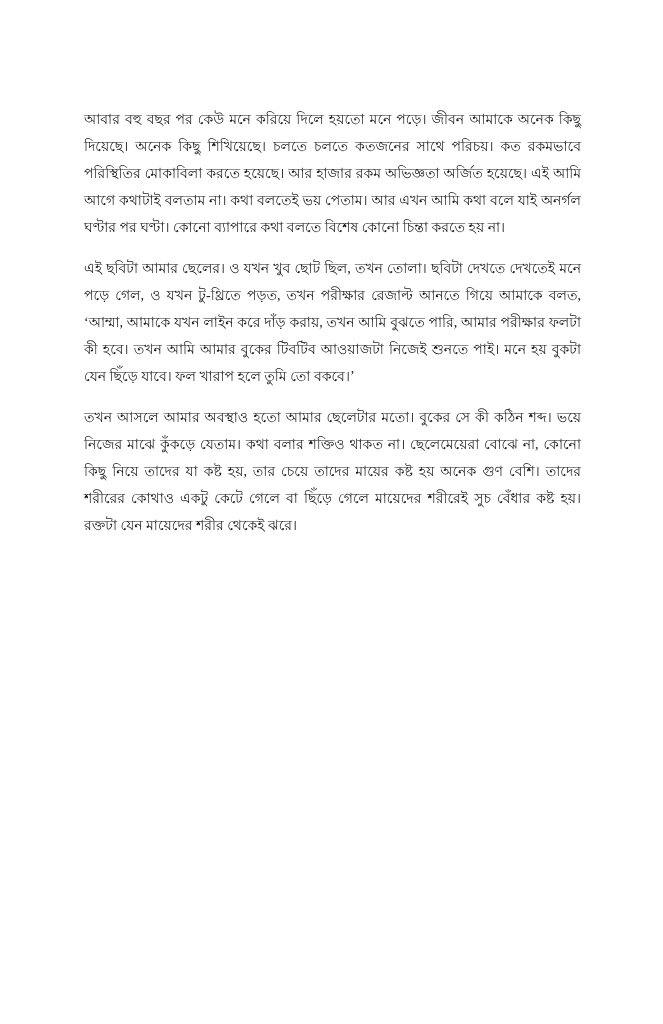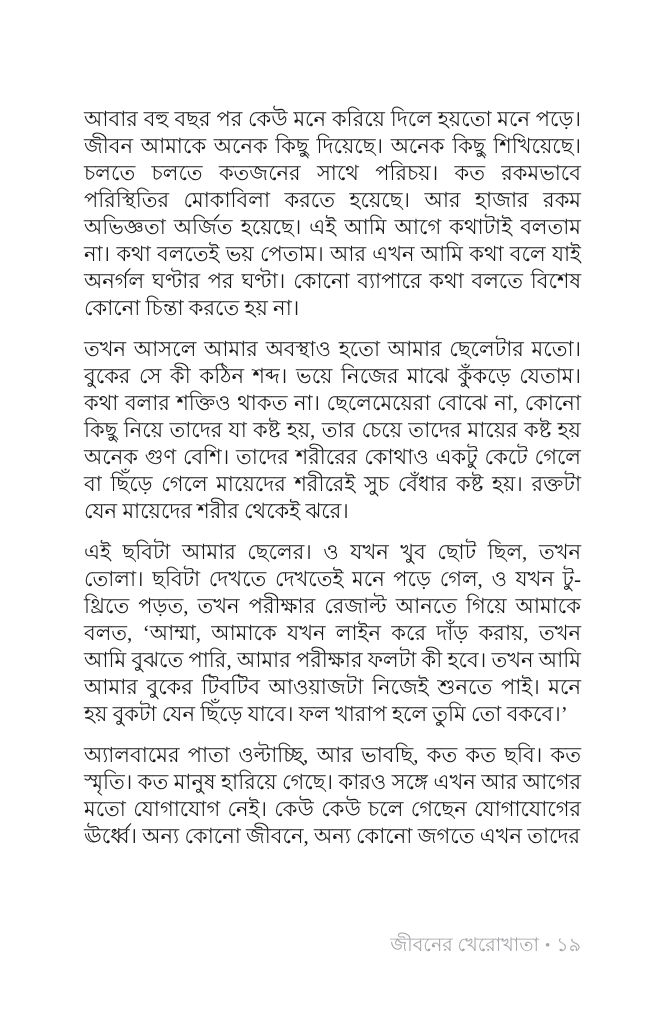--- a/index.html
+++ b/index.html
@@ -14,21 +14,21 @@
     background: #ffffff;
     overflow: hidden;
     font-family: "Liberation Serif", "DejaVu Serif", serif;
   }
   .text-block {
     position: absolute;
     left: 84px;
     top: 106px;
     width: 497px;
     color: #1b1b1b;
-    font-size: 21px;
+    font-size: 14px;
     line-height: 27px;
     text-align: justify;
     text-justify: inter-word;
   }
   .text-block p {
     margin: 0 0 14px 0;
     padding: 0;
   }
   .text-block p:last-child {
     margin-bottom: 0;
@@ -50,22 +50,18 @@
     vertical-align: 1px;
   }
 </style>
 </head>
 <body>
 
 <div class="page">
 
   <div class="text-block">
     <p>আবার বহু বছর পর কেউ মনে করিয়ে দিলে হয়তো মনে পড়ে। জীবন আমাকে অনেক কিছু দিয়েছে। অনেক কিছু শিখিয়েছে। চলতে চলতে কতজনের সাথে পরিচয়। কত রকমভাবে পরিস্থিতির মোকাবিলা করতে হয়েছে। আর হাজার রকম অভিজ্ঞতা অর্জিত হয়েছে। এই আমি আগে কথাটাই বলতাম না। কথা বলতেই ভয় পেতাম। আর এখন আমি কথা বলে যাই অনর্গল ঘণ্টার পর ঘণ্টা। কোনো ব্যাপারে কথা বলতে বিশেষ কোনো চিন্তা করতে হয় না।</p>
+    <p>এই ছবিটা আমার ছেলের। ও যখন খুব ছোট ছিল, তখন তোলা। ছবিটা দেখতে দেখতেই মনে পড়ে গেল, ও যখন টু-থ্রিতে পড়ত, তখন পরীক্ষার রেজাল্ট আনতে গিয়ে আমাকে বলত, ‘আম্মা, আমাকে যখন লাইন করে দাঁড় করায়, তখন আমি বুঝতে পারি, আমার পরীক্ষার ফলটা কী হবে। তখন আমি আমার বুকের টিবটিব আওয়াজটা নিজেই শুনতে পাই। মনে হয় বুকটা যেন ছিঁড়ে যাবে। ফল খারাপ হলে তুমি তো বকবে।’</p>
     <p>তখন আসলে আমার অবস্থাও হতো আমার ছেলেটার মতো। বুকের সে কী কঠিন শব্দ। ভয়ে নিজের মাঝে কুঁকড়ে যেতাম। কথা বলার শক্তিও থাকত না। ছেলেমেয়েরা বোঝে না, কোনো কিছু নিয়ে তাদের যা কষ্ট হয়, তার চেয়ে তাদের মায়ের কষ্ট হয় অনেক গুণ বেশি। তাদের শরীরের কোথাও একটু কেটে গেলে বা ছিঁড়ে গেলে মায়েদের শরীরেই সুচ বেঁধার কষ্ট হয়। রক্তটা যেন মায়েদের শরীর থেকেই ঝরে।</p>
-    <p>এই ছবিটা আমার ছেলের। ও যখন খুব ছোট ছিল, তখন তোলা। ছবিটা দেখতে দেখতেই মনে পড়ে গেল, ও যখন টু-থ্রিতে পড়ত, তখন পরীক্ষার রেজাল্ট আনতে গিয়ে আমাকে বলত, ‘আম্মা, আমাকে যখন লাইন করে দাঁড় করায়, তখন আমি বুঝতে পারি, আমার পরীক্ষার ফলটা কী হবে। তখন আমি আমার বুকের টিবটিব আওয়াজটা নিজেই শুনতে পাই। মনে হয় বুকটা যেন ছিঁড়ে যাবে। ফল খারাপ হলে তুমি তো বকবে।’</p>
-    <p>অ্যালবামের পাতা ওল্টাচ্ছি, আর ভাবছি, কত কত ছবি। কত স্মৃতি। কত মানুষ হারিয়ে গেছে। কারও সঙ্গে এখন আর আগের মতো যোগাযোগ নেই। কেউ কেউ চলে গেছেন যোগাযোগের ঊর্ধ্বে। অন্য কোনো জীবনে, অন্য কোনো জগতে এখন তাদের</p>
   </div>
 
-  <div class="page-footer">
-    <span>জীবনের খেরোখাতা</span><span class="bullet">•</span><span>১৯</span>
-  </div>
 
 </div>
 
 </body></html>

